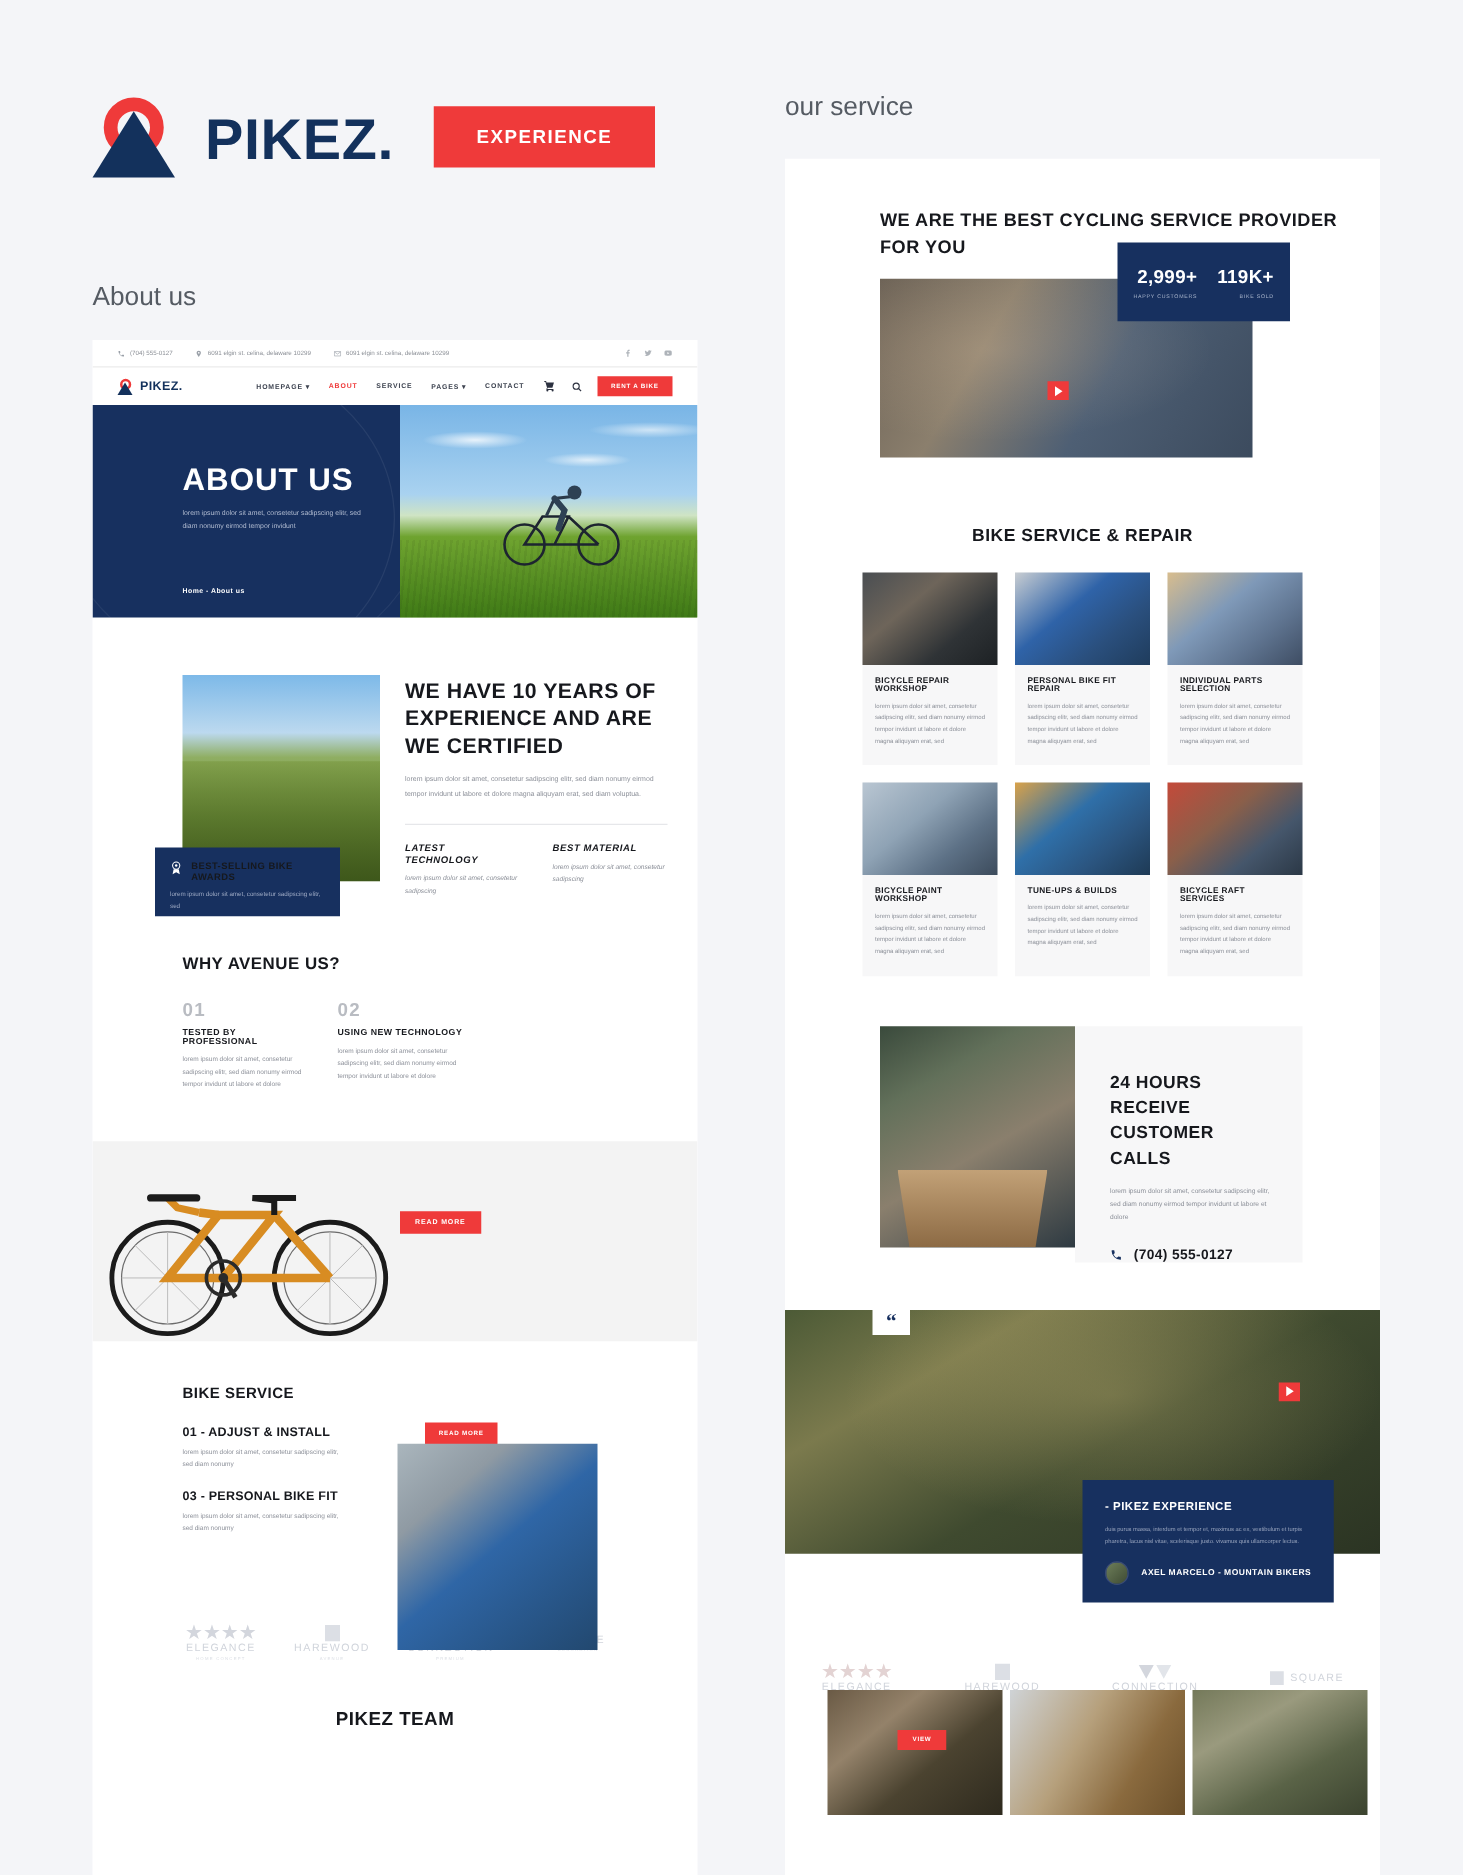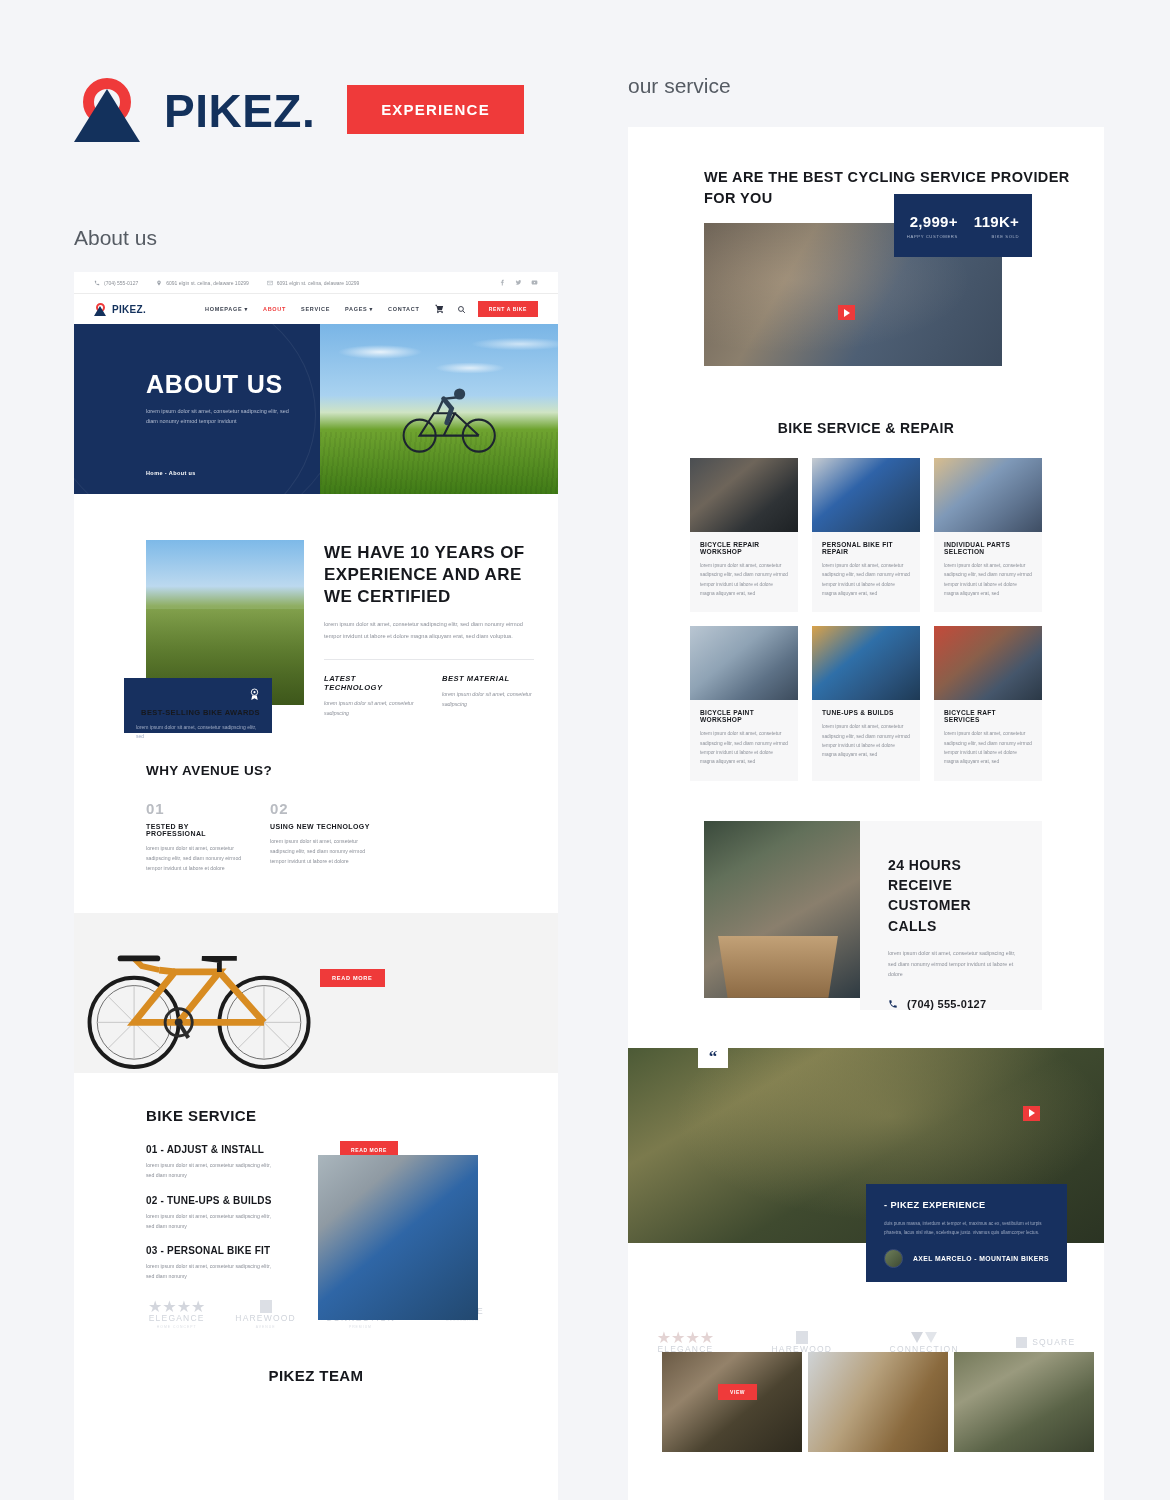--- a/index.html
+++ b/index.html
@@ -112,21 +112,21 @@
     position: relative; overflow: hidden;
   }
   .exp-photo::after {
     content:""; position:absolute; left:0; right:0; bottom:0; height: 58%;
     background: linear-gradient(rgba(120,150,60,.55), rgba(60,85,25,.9));
   }
   .award {
     position: absolute; left: -22px; top: 138px; width: 148px; height: 55px;
     background: #17305f; padding: 10px 12px; color: #fff;
   }
-  .award-row { display: flex; align-items: flex-end; gap: 7px; flex-direction: column; }
+  .award-row { display: flex; align-items: flex-start; gap: 7px; }
   .award-title { font-family:"Liberation Sans Narrow","Liberation Sans",sans-serif; font-size: 7.5px; font-weight: 700; letter-spacing: .5px; }
   .award-text { margin-top: 6px; font-size: 5px; line-height: 1.8; color: #9eaac4; }
   .exp-body { flex: 1; padding-top: 2px; }
   .h-cond {
     font-family: "Liberation Sans Narrow","Liberation Sans",sans-serif;
     font-weight: 700; color: #16181d; letter-spacing: .4px;
   }
   .exp-h { font-size: 17px; line-height: 1.28; }
   .exp-p { margin-top: 12px; font-size: 5.6px; line-height: 2.1; color: #8c9099; }
   .exp-rule { margin-top: 16px; border-top: 1px solid #e6e7ea; }
@@ -146,21 +146,21 @@
 
   
   .devband { position: relative; margin-top: 40px; height: 160px; background: #f3f3f3; }
   .dev-text { position: absolute; left: 246px; top: 42px; width: 210px; }
   .dev-h { font-size: 15px; line-height: 1.42; }
   .dev-btn { margin-top: 14px; background: #ef3a3a; color: #fff; border: none; font-size: 5.6px; font-weight: 700; letter-spacing: .7px; padding: 6px 12px; cursor: pointer; }
   .bike-art { position: absolute; left: 0; top: 14px; width: 252px; height: 150px; }
 
   
   .bsvc { position: relative; padding: 34px 0 0 72px; height: 200px; }
-  .bsvc-h { font-size: 15px; }
+  .bsvc-h { font-size: 12px; }
   .bsvc-list { margin-top: 20px; width: 230px; }
   .bsvc-row { margin-bottom: 14px; position: relative; }
   .bsvc-t { font-size: 10px; letter-spacing: .2px; }
   .bsvc-p { margin-top: 5px; font-size: 5.2px; line-height: 1.95; color: #8c9099; width: 126px; }
   .bsvc-btn { position: absolute; right: -22px; top: -3px; background: #ef3a3a; color: #fff; border: none; font-size: 5px; font-weight: 700; letter-spacing: .6px; padding: 6px 11px; cursor: pointer; }
   .bsvc-photo {
     position: absolute; right: 60px; top: -168px; width: 160px; height: 160px;
     background: linear-gradient(140deg,#9fb7c6 0%, #7e94a6 35%, #2f5f96 55%, #24496f 100%);
   }
 
@@ -411,25 +411,20 @@
 
     <div class="bsvc">
       <div class="h-cond bsvc-h">BIKE SERVICE</div>
       <div class="bsvc-list">
         <div class="bsvc-row">
           <div class="h-cond bsvc-t">01 - ADJUST &amp; INSTALL</div>
           <div class="bsvc-p">lorem ipsum dolor sit amet, consetetur sadipscing elitr, sed diam nonumy</div>
           <button class="bsvc-btn">READ MORE</button>
         </div>
         <div class="bsvc-row">
-          <div class="h-cond bsvc-t">02 - TUNE-UPS &amp; BUILDS</div>
-          <div class="bsvc-p">lorem ipsum dolor sit amet, consetetur sadipscing elitr, sed diam nonumy</div>
-          <button class="bsvc-btn">READ MORE</button>
-        </div>
-        <div class="bsvc-row">
           <div class="h-cond bsvc-t">03 - PERSONAL BIKE FIT</div>
           <div class="bsvc-p">lorem ipsum dolor sit amet, consetetur sadipscing elitr, sed diam nonumy</div>
           <button class="bsvc-btn">READ MORE</button>
         </div>
       </div>
     </div>
 
     <div class="brands">
       <div class="bl">
         <div class="bl-mark">★★★★</div>

